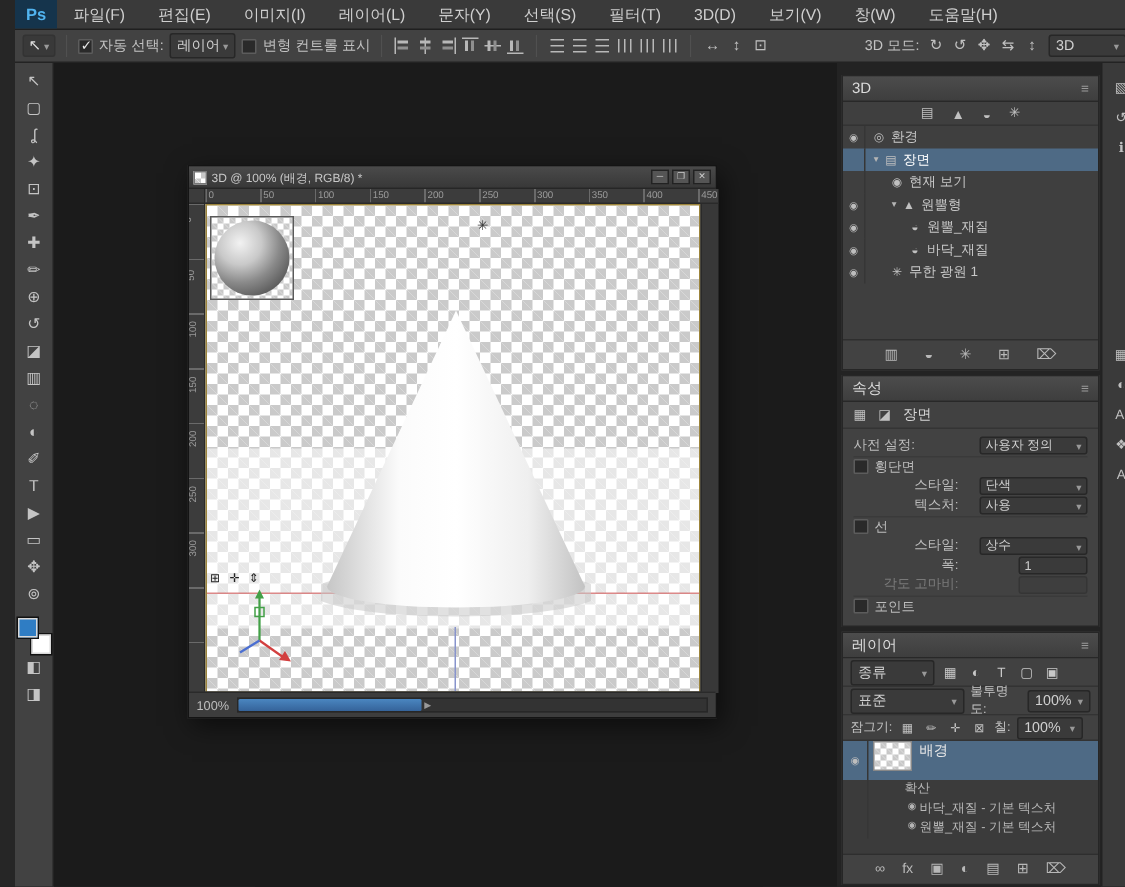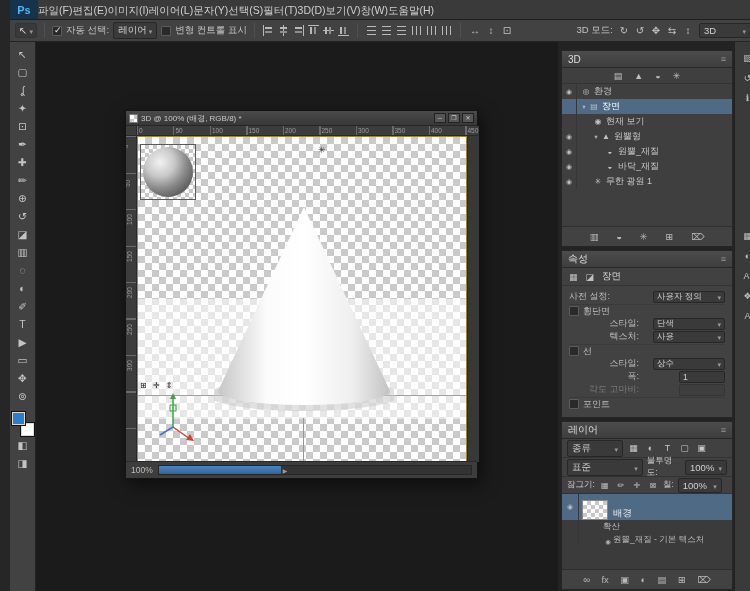--- a/index.html
+++ b/index.html
@@ -6,21 +6,21 @@
 html,body{width:750px;height:591px;overflow:hidden;background:#262626;
   font-family:"Liberation Sans","DejaVu Sans",sans-serif;color:#c6c6c6}
 #stage{position:absolute;left:10px;top:0;width:750px;height:591px}
 
 
 #menubar{position:absolute;left:0;top:0;width:750px;height:20px;background:#3a3a3a;
   border-bottom:1px solid #1f1f1f;display:flex;align-items:stretch}
 .ps-logo{width:28px;display:flex;align-items:center;justify-content:center;background:#15344c;
   color:#51b4f0;font-weight:bold;font-size:11px}
 .menus{display:flex;align-items:center}
-.menu-item{font-size:10.5px;padding:0 0;color:#cfcfcf;line-height:20px;white-space:nowrap}
+.menu-item{font-size:10.5px;padding:0 11px;color:#cfcfcf;line-height:20px;white-space:nowrap}
 
 
 #optionsbar{position:absolute;left:0;top:20px;width:750px;height:22px;background:#424242;
   border-bottom:1px solid #232323;display:flex;align-items:center;padding:0 5px;gap:4px;font-size:9.5px}
 .vsep{width:1px;height:15px;background:#2c2c2c;border-right:1px solid #505050;margin:0 3px;flex:none}
 .tool-chip{display:flex;align-items:center;padding:1px 3px;border:1px solid #333;background:#393939;border-radius:2px}
 .tglyph{font-size:10px;color:#ddd}
 .caret::after{content:"▾";font-size:7px;color:#999;margin-left:2px}
 .cb{width:10px;height:10px;background:#2a2a2a;border:1px solid #5c5c5c;border-radius:1px;position:relative;flex:none}
 .cb.checked::after{content:"✓";position:absolute;left:1px;top:-2px;font-size:9px;color:#e8e8e8}
@@ -144,21 +144,21 @@
 .dim{opacity:.45}
 
 
 .lctrl{display:flex;align-items:center;gap:4px;padding:0 5px;border-bottom:1px solid #333;background:#414141;font-size:8.5px}
 .lctrl.row1{height:19px}
 .lctrl.row2{height:19px}
 .lctrl.row3{height:17px}
 .flt{font-size:9px;color:#c8c8c8;width:13px;text-align:center}
 .lockico{font-size:8px;color:#c0c0c0;width:12px;text-align:center}
 .llist{position:absolute;left:0;right:0;top:72px;bottom:18px;background:#3b3b3b;overflow:hidden}
-.lrow{display:flex;align-items:flex-end;height:13px;font-size:8.5px;color:#b8b8b8}
+.lrow{display:flex;align-items:flex-start;height:13px;font-size:8.5px;color:#b8b8b8}
 .lrow.main{height:26px;font-size:9.5px;color:#e8e8e8}
 .lrow.sel{background:#4e6a85}
 .lrow .eyecol{width:17px}
 .lindent{flex:none}
 .li-0{width:3px}.li-1{width:12px}.li-2{width:24px}
 .thumb{display:none;width:26px;height:20px;border:1px solid #888;margin-right:5px;flex:none}
 .lrow.main .thumb{display:block}
 .leye{font-size:6.5px;color:#b5b5b5;width:10px;text-align:center}
 .leye:empty{width:0}
 .llabel{white-space:nowrap}
@@ -547,20 +547,28 @@
 
         <div class="lrow">
           <span class="eyecol"></span>
           <span class="lindent li-2"></span>
           <span class="twisty"></span>
 
           <span class="leye"></span>
           <span class="llabel">확산</span>
         </div>
 
+        <div class="lrow">
+          <span class="eyecol"></span>
+          <span class="lindent li-2"></span>
+          <span class="twisty"></span>
+
+          <span class="leye">◉</span>
+          <span class="llabel">바닥_재질 - 기본 텍스처</span>
+        </div>
 
         <div class="lrow">
           <span class="eyecol"></span>
           <span class="lindent li-2"></span>
           <span class="twisty"></span>
 
           <span class="leye">◉</span>
           <span class="llabel">원뿔_재질 - 기본 텍스처</span>
         </div>
       </div>

